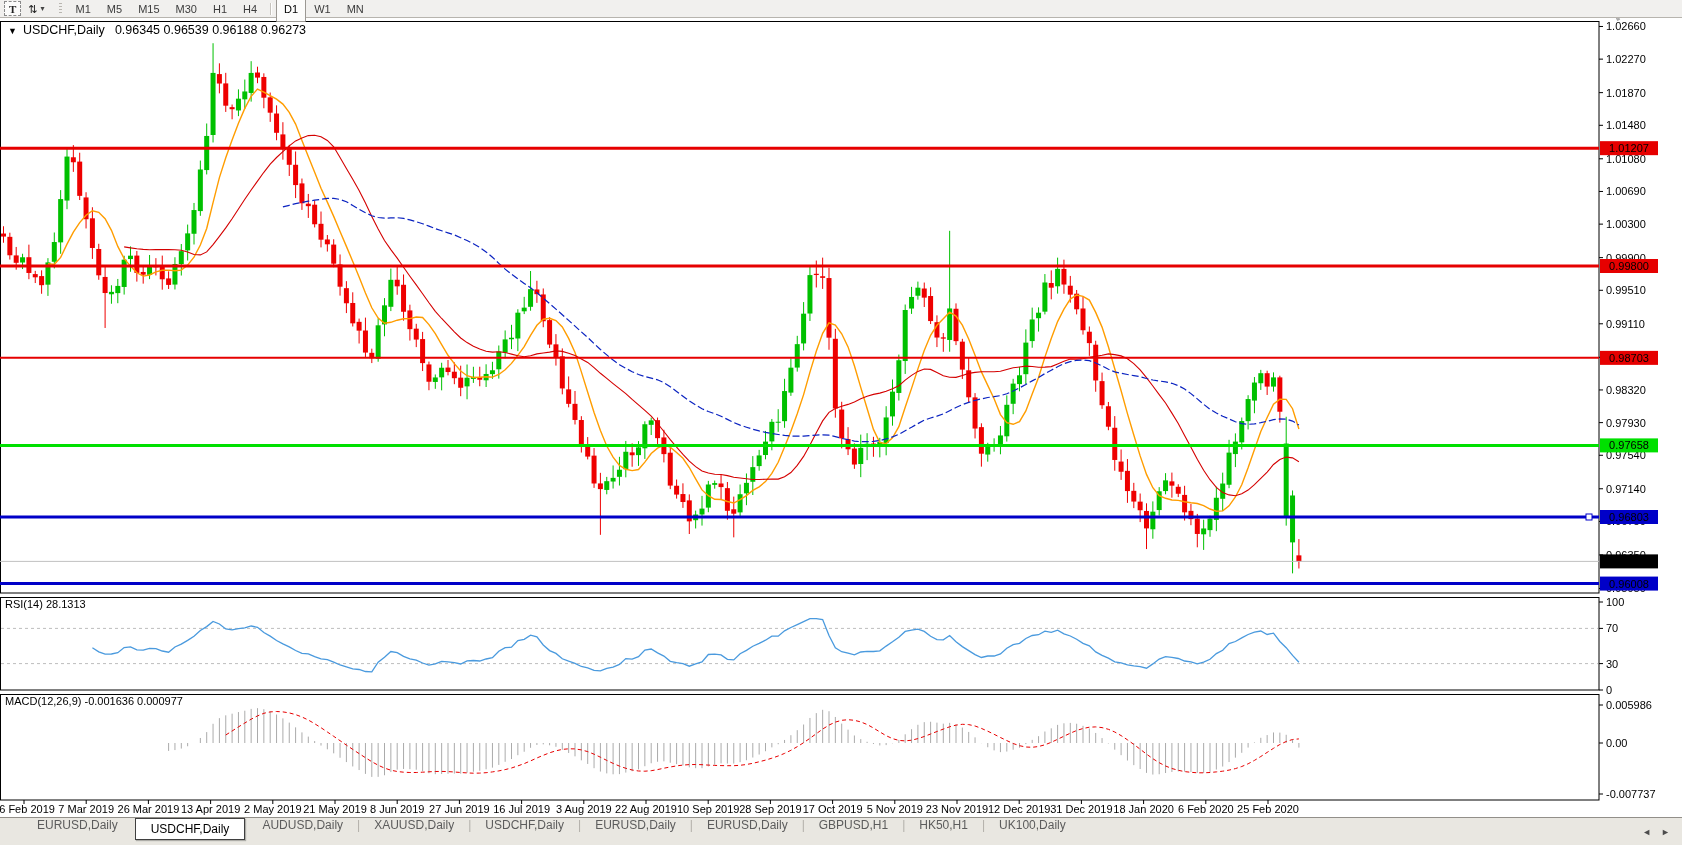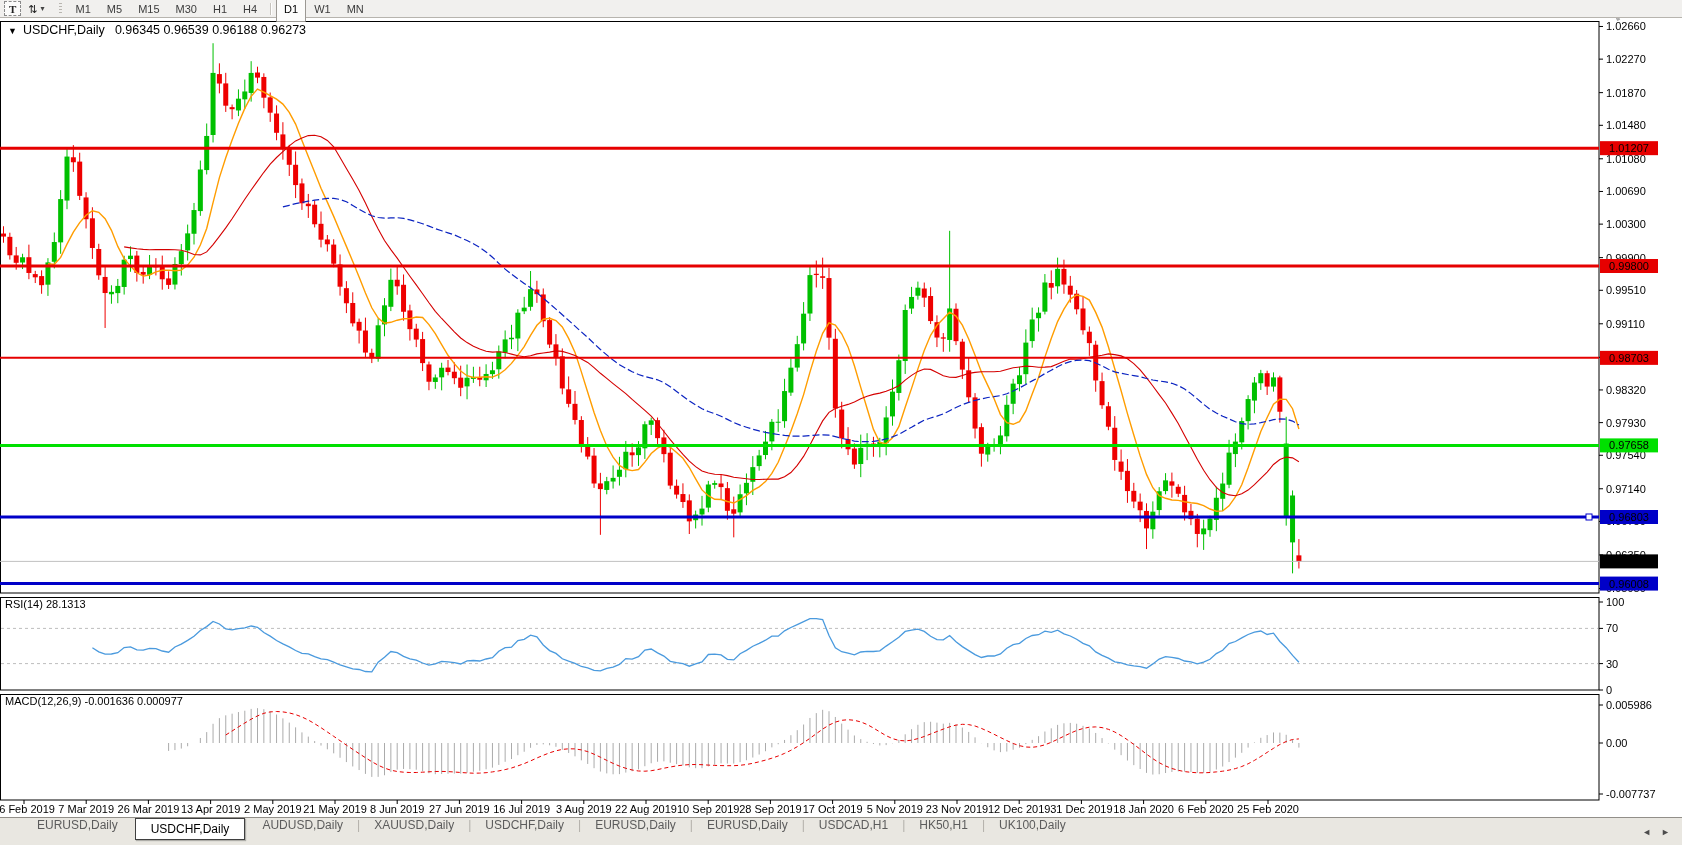--- a/index.html
+++ b/index.html
@@ -814,21 +814,21 @@
       <div class="tab">AUDUSD,Daily</div>
       <span class="tabsep">|</span>
       <div class="tab">XAUUSD,Daily</div>
       <span class="tabsep">|</span>
       <div class="tab">USDCHF,Daily</div>
       <span class="tabsep">|</span>
       <div class="tab">EURUSD,Daily</div>
       <span class="tabsep">|</span>
       <div class="tab">EURUSD,Daily</div>
       <span class="tabsep">|</span>
-      <div class="tab">USDCAD,H1</div>
+      <div class="tab">GBPUSD,H1</div>
       <span class="tabsep">|</span>
       <div class="tab">HK50,H1</div>
       <span class="tabsep">|</span>
       <div class="tab">UK100,Daily</div>
     </div>
   <div class="tab-arrows">
     <span>◄</span>
     <span>►</span>
   </div>
 </div>

